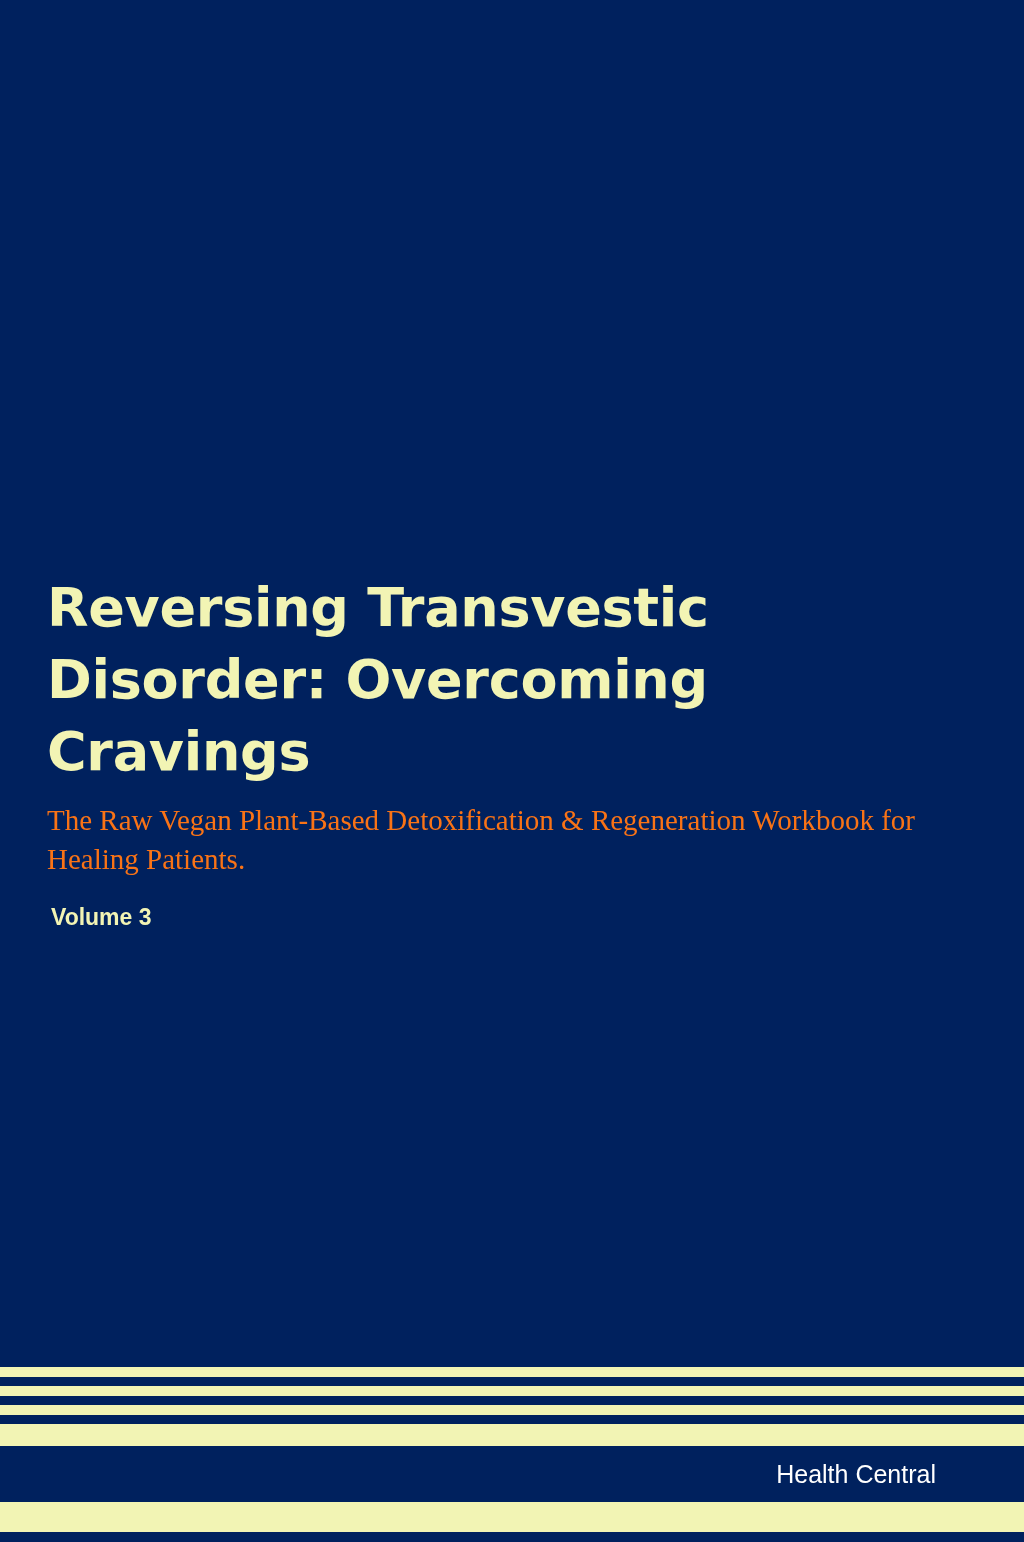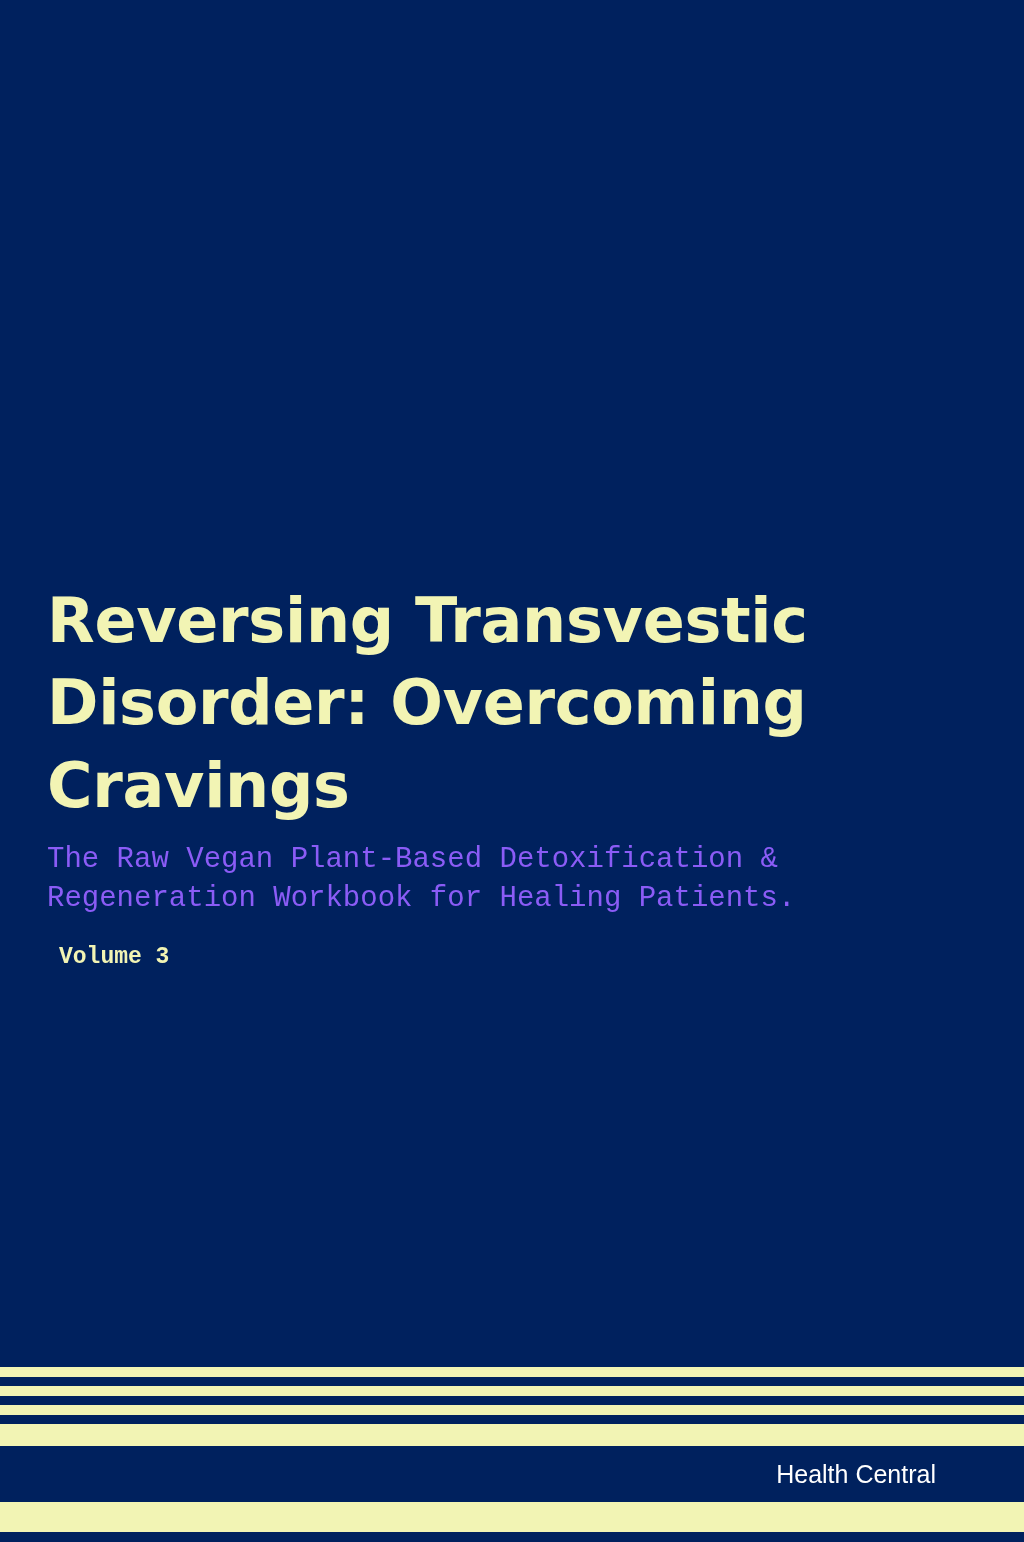--- a/index.html
+++ b/index.html
@@ -25,40 +25,40 @@
   .text-block {
     position: absolute;
     left: 47px;
     top: 572px;
     width: 890px;
   }
   .title {
     color: #f2f4b4;
     font-family: "DejaVu Sans", sans-serif;
     font-weight: bold;
-    font-size: 62px;
+    font-size: 54px;
     line-height: 1.33;
     letter-spacing: -0.3px;
-    margin: 8px 0 14px 0;
+    margin: 0 0 14px 0;
     max-width: 870px;
   }
   .subtitle {
-    color: #8b5cf6;
-    font-family: Liberation Mono, monospace;
+    color: #f97316;
+    font-family: Liberation Serif, serif;
     font-size: 29px;
     line-height: 1.32;
     margin: 0 0 26px 0;
     max-width: 870px;
   }
   .volume {
     color: #f2f4b4;
-    font-family: Liberation Mono, monospace;
+    font-family: Liberation Sans, sans-serif;
     font-weight: bold;
     font-size: 23px;
-    margin: 12px;
+    margin: 4px;
   }
 
   
   .stripes {
     position: absolute;
     left: 0;
     bottom: 0;
     width: 1024px;
     text-align: center;
   }

